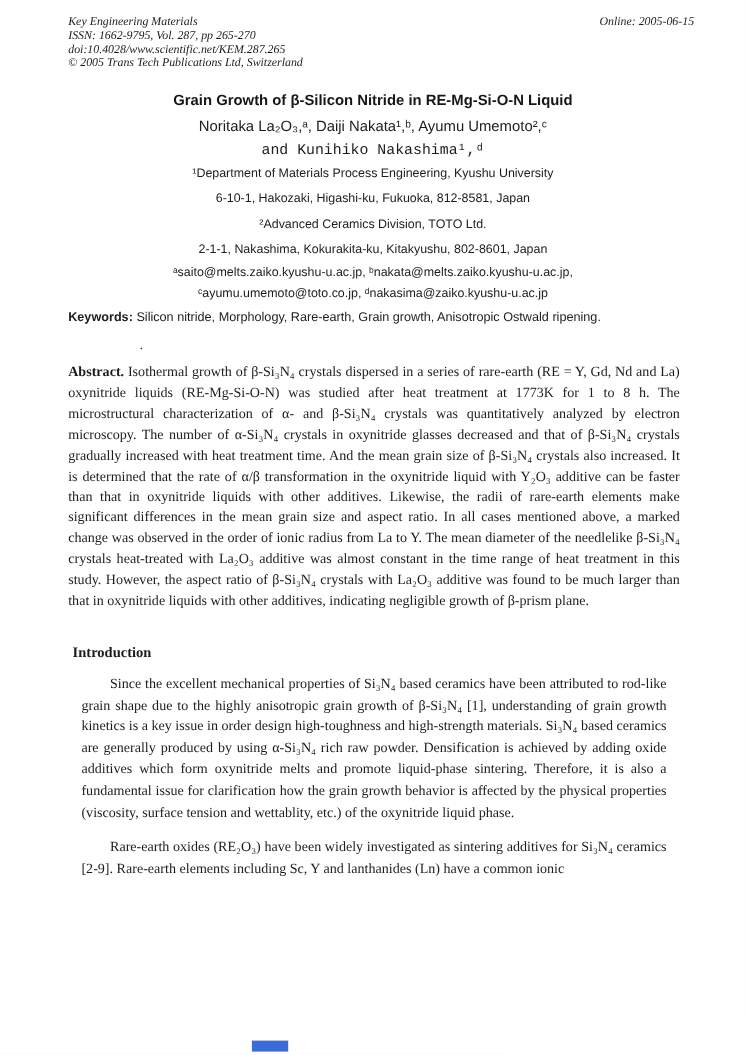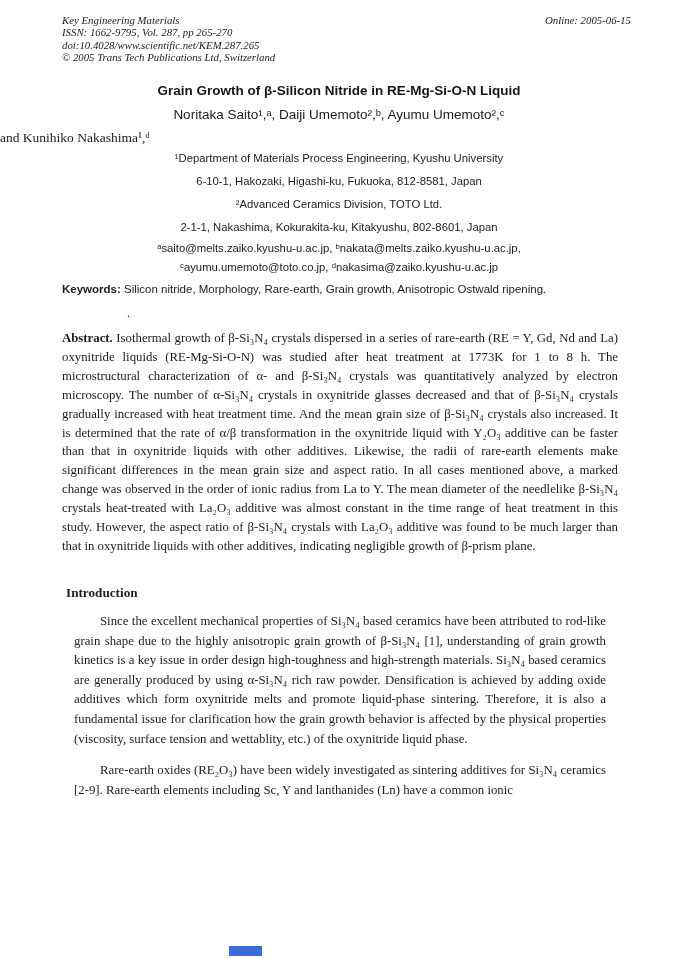--- a/index.html
+++ b/index.html
@@ -25,22 +25,22 @@
     font-family: "Liberation Serif", "DejaVu Serif", serif;
     font-style: italic; font-size: 10.8px; white-space: nowrap;
   }
   .paper-title {
     position: absolute; left: 0; top: 83px; width: 100%;
     text-align: center; font-family: "Liberation Sans", "DejaVu Sans", sans-serif;
     font-weight: bold; font-size: 13.5px; color: #161616;
   }
   .authors-line1 { position: absolute; left: 0; top: 107px; width: 100%; text-align: center;
     font-family: "Liberation Sans", "DejaVu Sans", sans-serif; font-size: 13.5px; }
-  .authors-line2 { position: absolute; left: 0; top: 130px; width: 100%; 
-    font-family: Liberation Serif, serif; font-size: 13.5px; }
+  .authors-line2 { position: absolute; left: 0; top: 130px; width: 100%; text-align: center;
+    font-family: Liberation Mono, monospace; font-size: 13.5px; }
 
   .affil { position: absolute; left: 0; width: 100%; text-align: center;
     font-family: "Liberation Sans", "DejaVu Sans", sans-serif; font-size: 11.3px; }
   .affil-1 { top: 152px; }
   .affil-2 { top: 175px; }
   .affil-3 { top: 198px; }
   .affil-4 { top: 221px; }
   .email-1 { top: 242px; }
   .email-2 { top: 261px; }
 
@@ -87,21 +87,21 @@
   <div class="header-block">
     <div>Key Engineering Materials</div>
     <div>ISSN: 1662-9795, Vol. 287, pp 265-270</div>
     <div>doi:10.4028/www.scientific.net/KEM.287.265</div>
     <div>© 2005 Trans Tech Publications Ltd, Switzerland</div>
   </div>
   <div class="online-date">Online: 2005-06-15</div>
 
   <h1 class="paper-title" style="margin:0;">Grain Growth of β-Silicon Nitride in RE-Mg-Si-O-N Liquid</h1>
 
-  <div class="authors-line1">Noritaka Saito¹,ᵃ, Daiji Umemoto²,ᵇ, Ayumu Umemoto²,ᶜ</div>
+  <div class="authors-line1">Noritaka La₂O₃,ᵃ, Daiji Nakata¹,ᵇ, Ayumu Umemoto²,ᶜ</div>
   <div class="authors-line2">and Kunihiko Nakashima¹,ᵈ</div>
 
   <div class="affil affil-1">¹Department of Materials Process Engineering, Kyushu University</div>
   <div class="affil affil-2">6-10-1, Hakozaki, Higashi-ku, Fukuoka, 812-8581, Japan</div>
   <div class="affil affil-3">²Advanced Ceramics Division, TOTO Ltd.</div>
   <div class="affil affil-4">2-1-1, Nakashima, Kokurakita-ku, Kitakyushu, 802-8601, Japan</div>
 
   <div class="affil email-2">ᶜayumu.umemoto@toto.co.jp, ᵈnakasima@zaiko.kyushu-u.ac.jp</div>
   <div class="affil email-1">ᵃsaito@melts.zaiko.kyushu-u.ac.jp, ᵇnakata@melts.zaiko.kyushu-u.ac.jp,</div>
 

